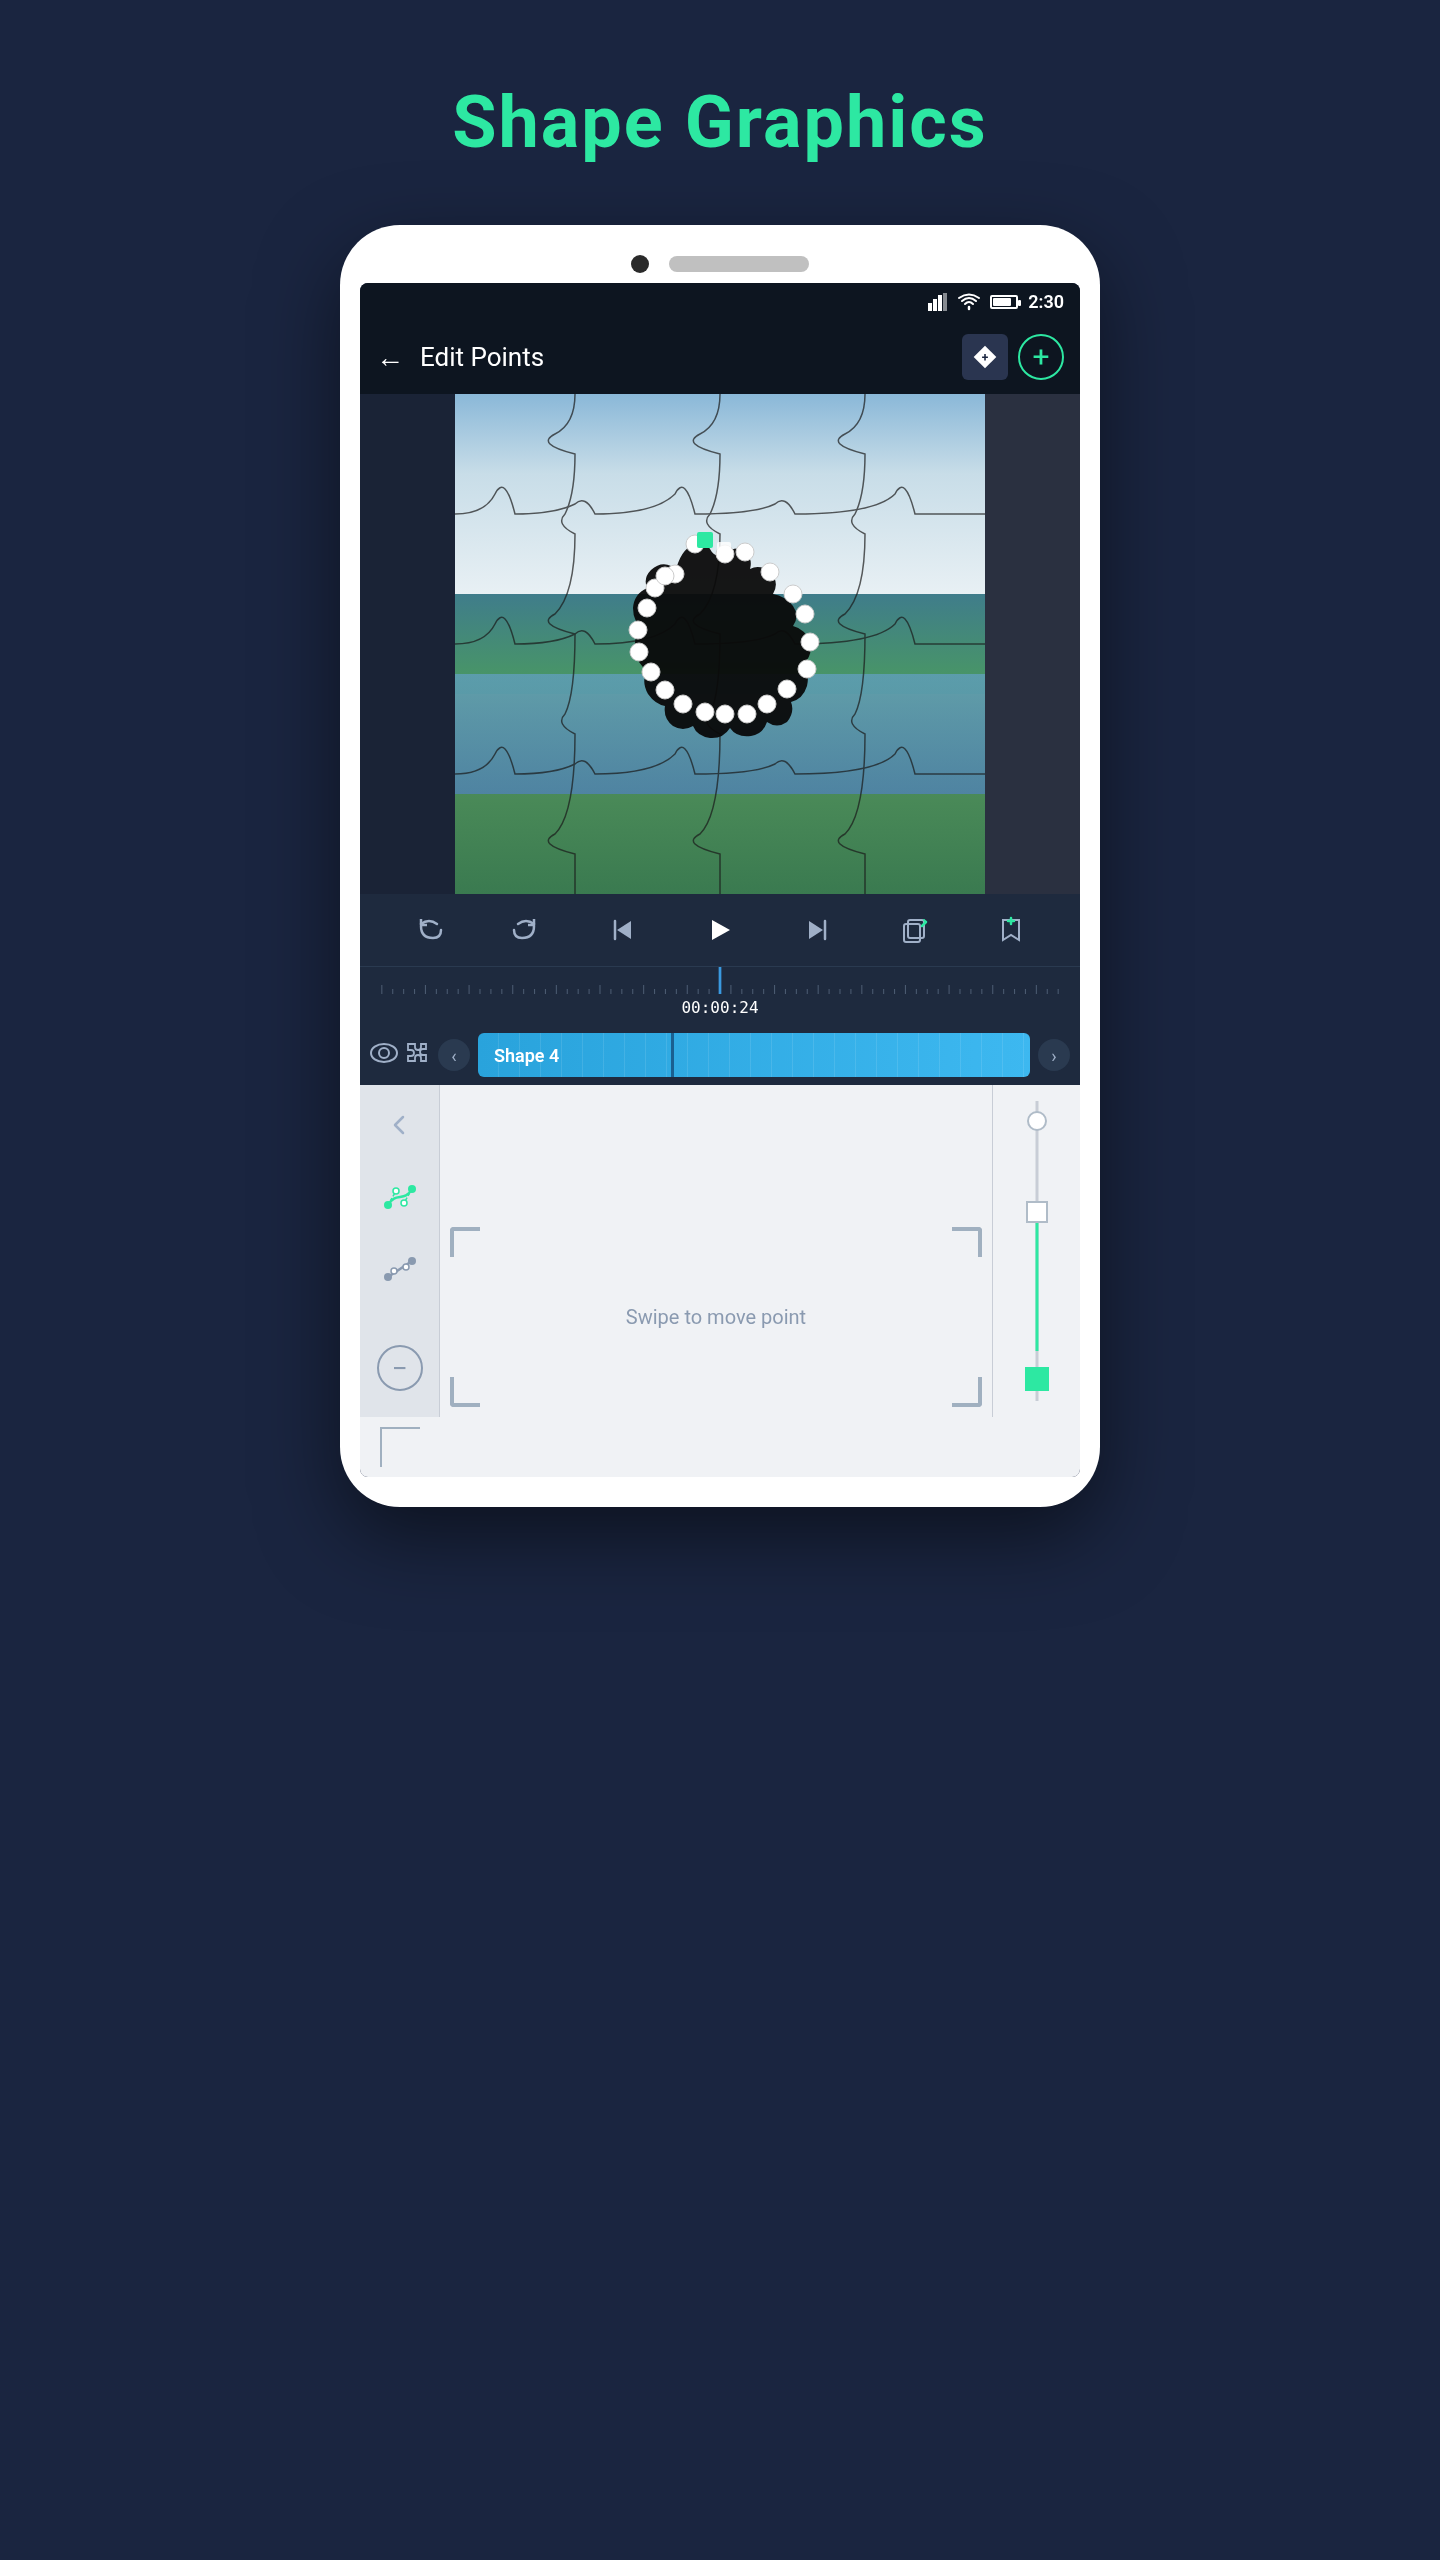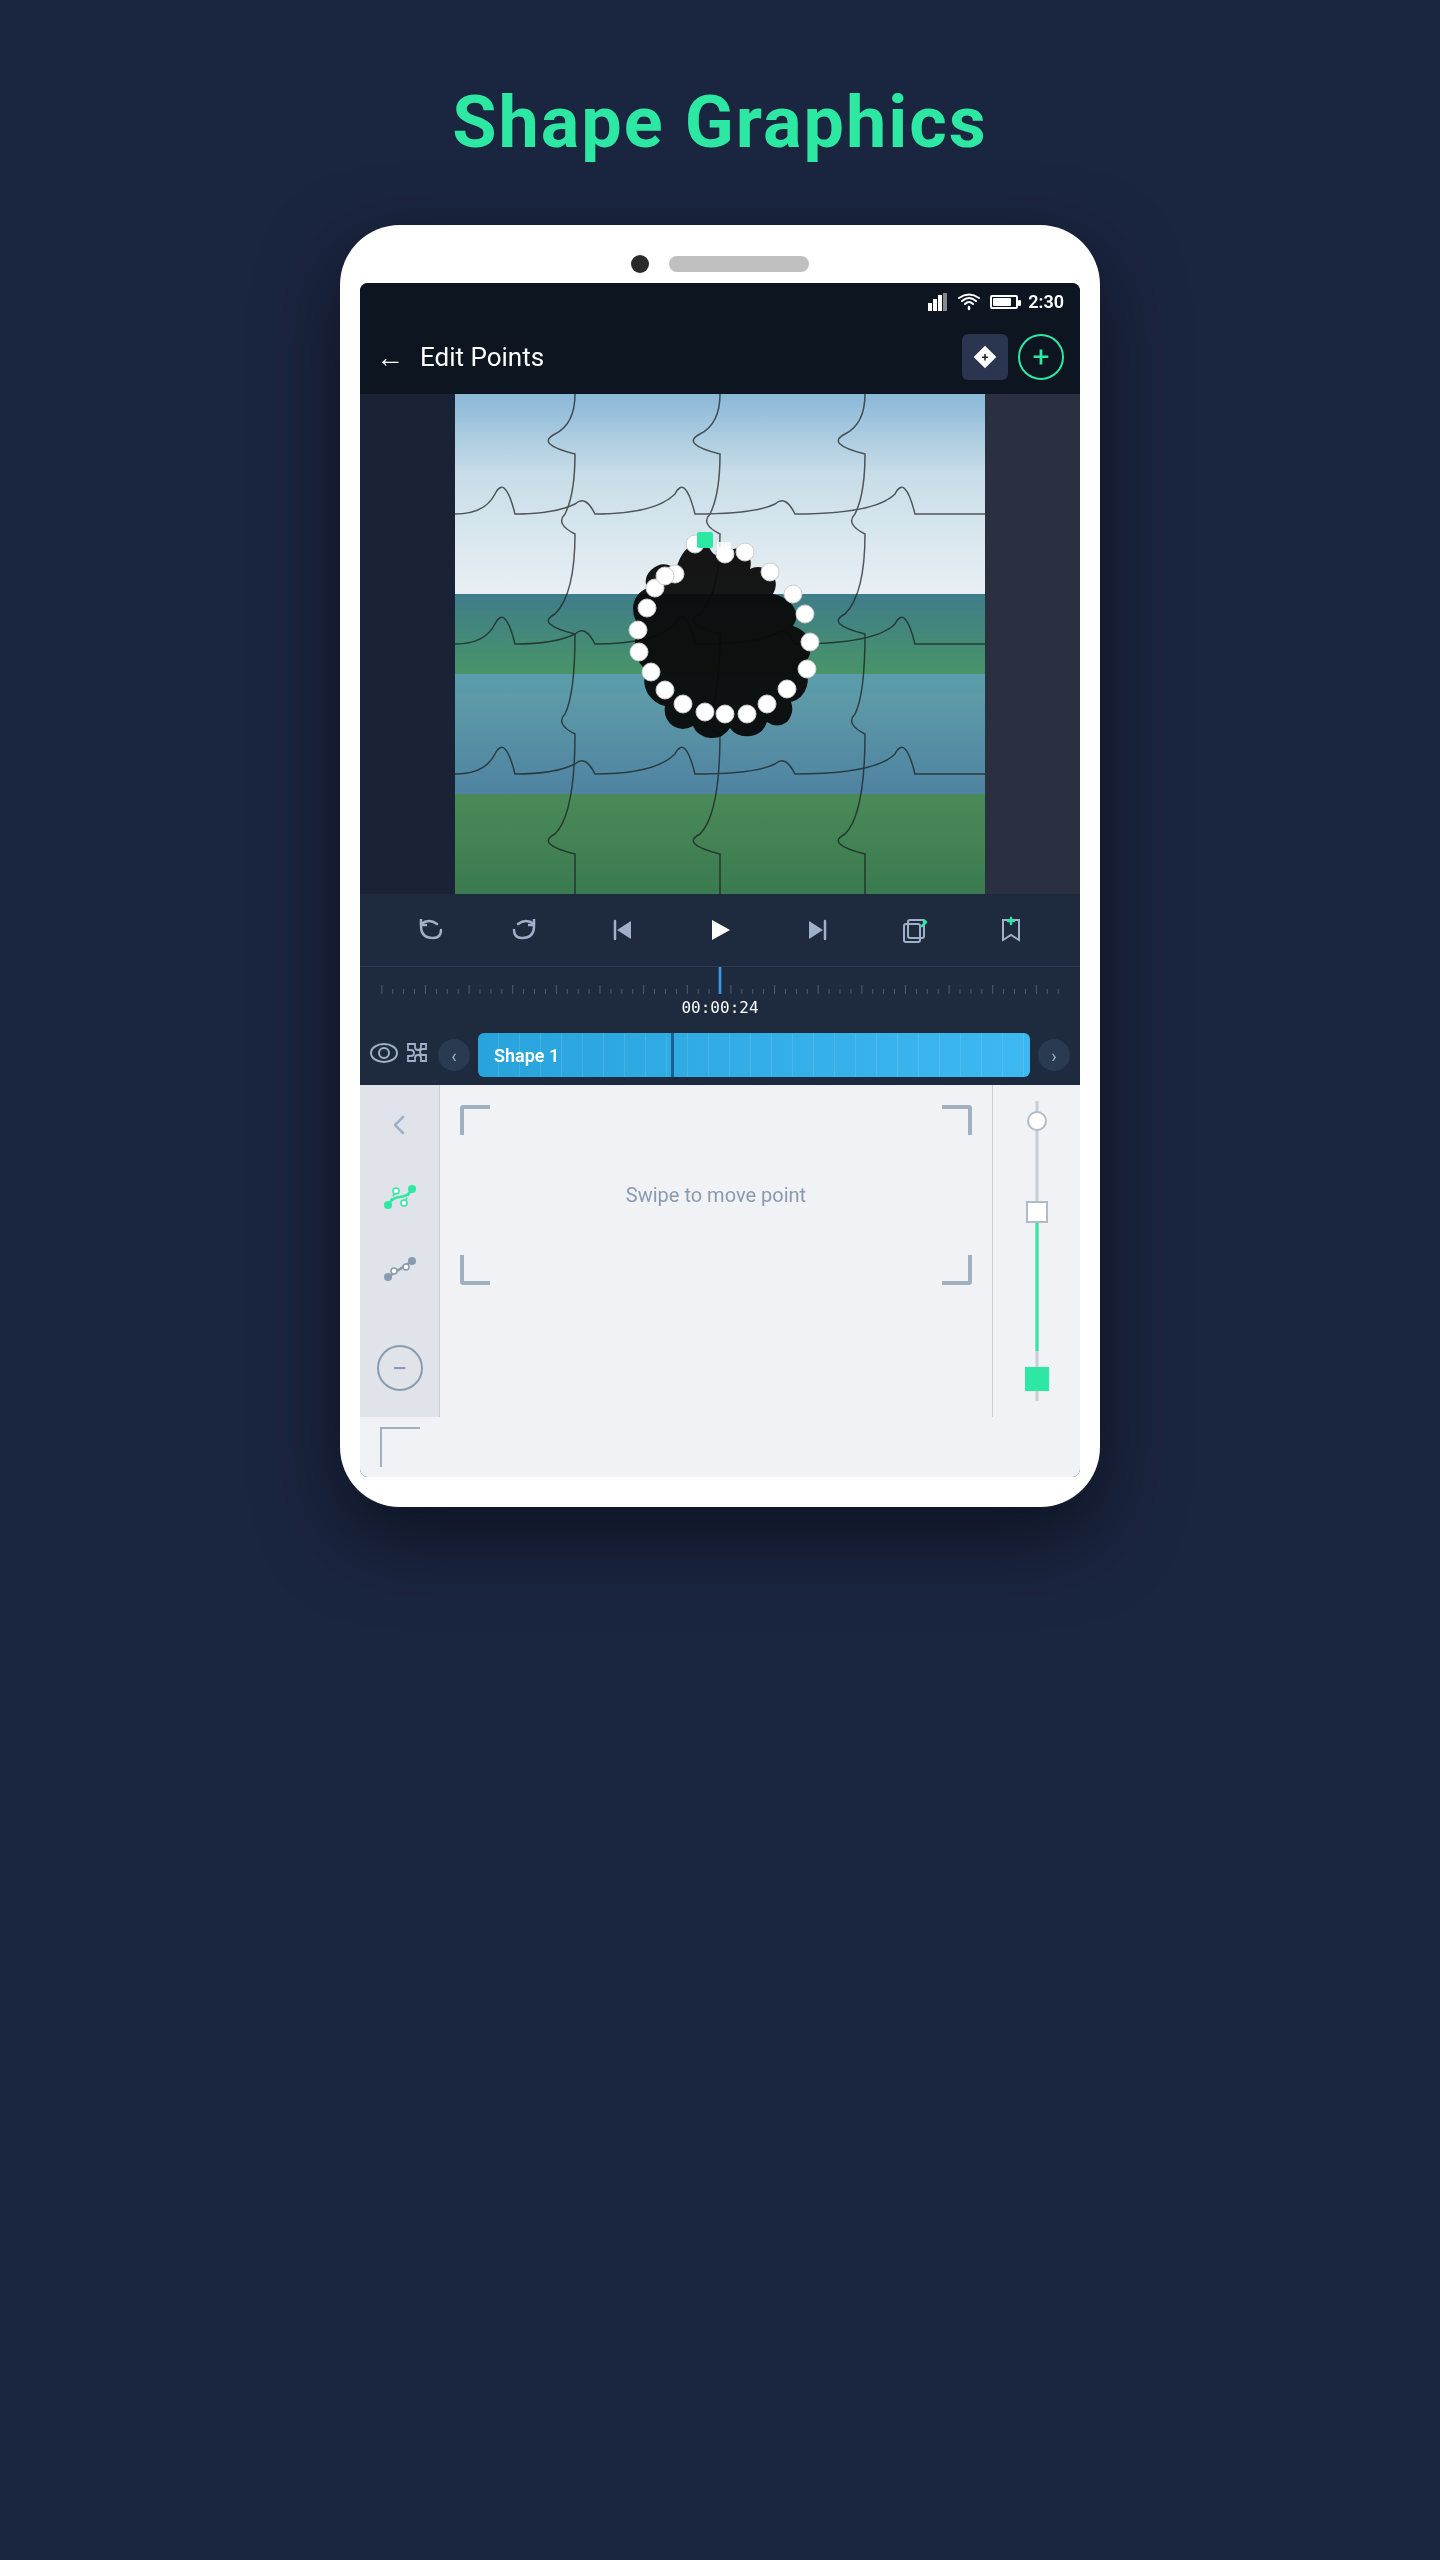--- a/index.html
+++ b/index.html
@@ -351,22 +351,22 @@
 
     .prop-sidebar-btn.active {
       color: #2de8a2;
     }
 
     .prop-main {
       flex: 1;
       display: flex;
       flex-direction: column;
       align-items: center;
-      justify-content: flex-start;
-      padding: 20px;
+      justify-content: flex-end;
+      padding: 10px;
       gap: 20px;
     }
 
     
     .corner-frame {
       width: 100%;
       height: 180px;
       position: relative;
       display: flex;
       align-items: center;
@@ -713,21 +713,21 @@
         <div class="track-icon-btn">
           <svg width="26" height="26" viewBox="0 0 26 26" fill="none">
             <path d="M4 4 h7 Q11 4 11 7 Q11 10 14 10 Q17 10 17 7 Q17 4 17 4 h5 v5 Q22 9 19 9 Q16 9 16 12 Q16 15 19 15 Q22 15 22 15 v6 h-5 Q17 21 17 18 Q17 15 14 15 Q11 15 11 18 Q11 21 11 21 H4 v-5 Q4 16 7 16 Q10 16 10 13 Q10 10 7 10 Q4 10 4 10 Z" stroke="#a0b0c8" stroke-width="1.8" fill="none"></path>
           </svg>
         </div>
       </div>
       <div class="track-nav-btn">‹</div>
       <div class="track-clip">
         <div class="track-clip-texture"></div>
         <div class="track-cursor"></div>
-        <span class="track-clip-label">Shape 1</span>
+        <span class="track-clip-label">Shape 4</span>
       </div>
       <div class="track-nav-btn">›</div>
     </div>
 
     <div class="properties-panel">
 
       <div class="prop-sidebar">
         <div class="prop-sidebar-btn">
           <svg width="24" height="24" viewBox="0 0 24 24" fill="none">
             <polyline points="15,4 7,12 15,20" stroke="#a0b0c8" stroke-width="2.5" fill="none" stroke-linecap="round" stroke-linejoin="round"></polyline>

